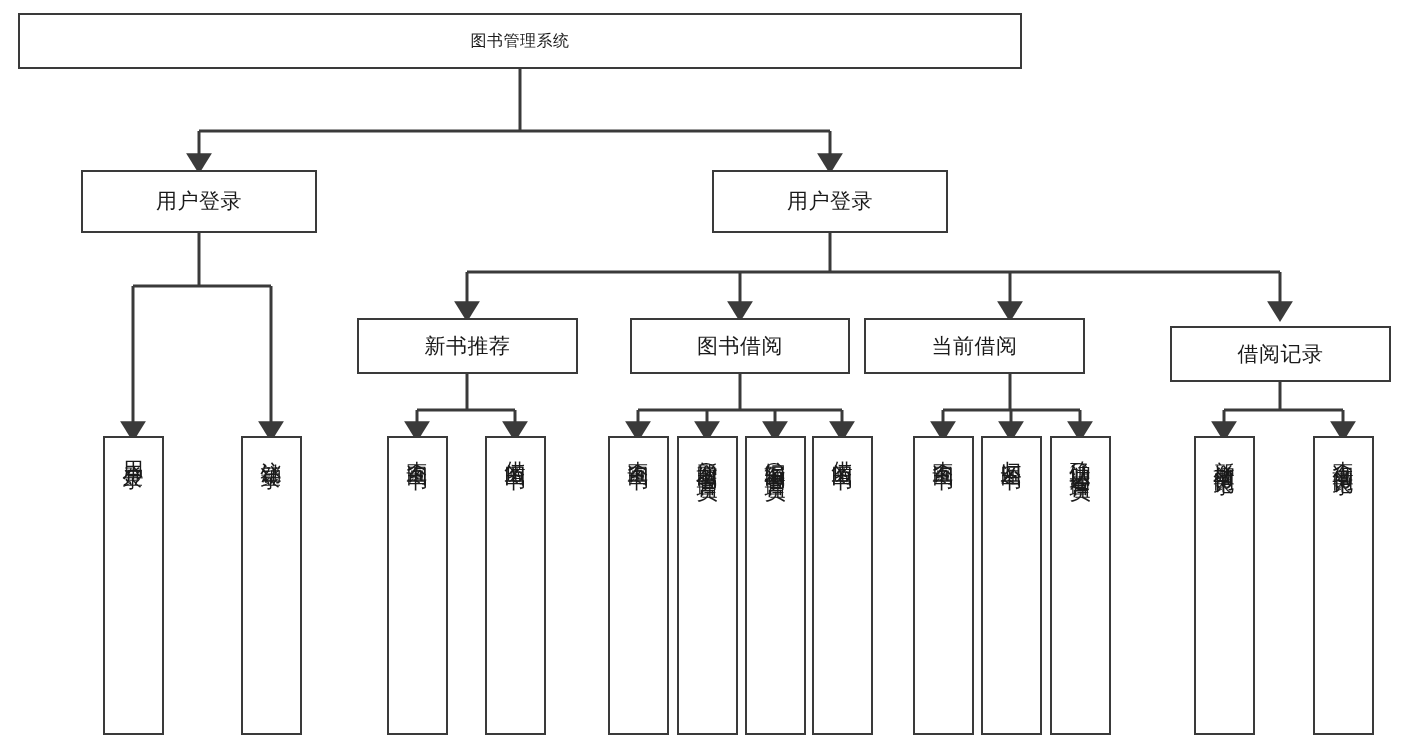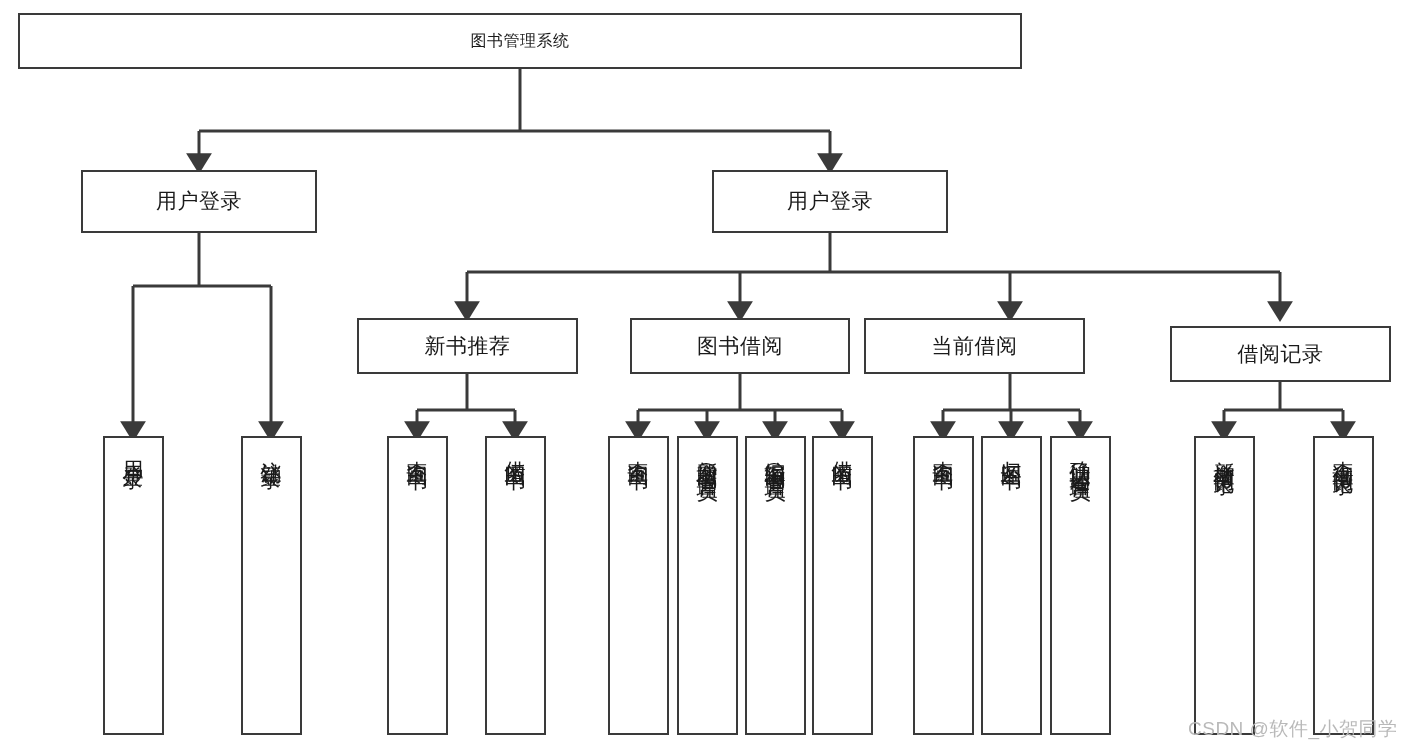--- a/index.html
+++ b/index.html
@@ -188,15 +188,14 @@
     <span class="label">确认归还（管理员）</span>
   </div>
 
   <div class="node vert" style="left:1194px; top:436px; width:61px; height:299px;">
     <span class="label">新增借阅记录</span>
   </div>
   <div class="node vert" style="left:1313px; top:436px; width:61px; height:299px;">
     <span class="label">查询借阅记录</span>
   </div>
 
-  <div class="watermark" style="left:1188px; top:716px;">CSDN @软件_小贺同学</div>
 
 </div>
 
 </body></html>

